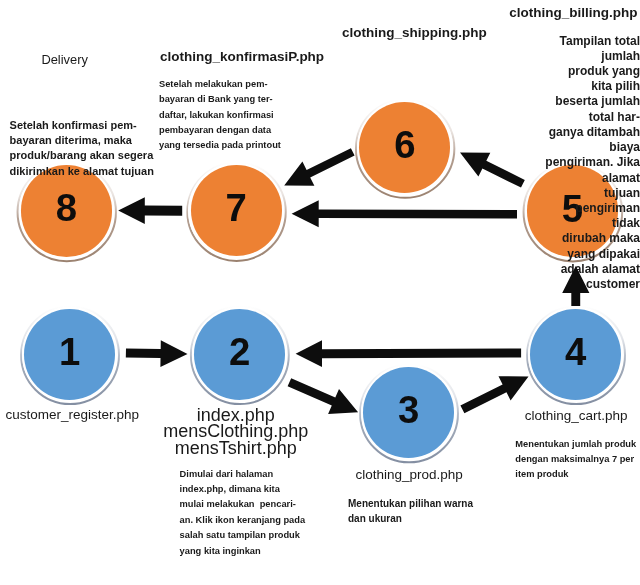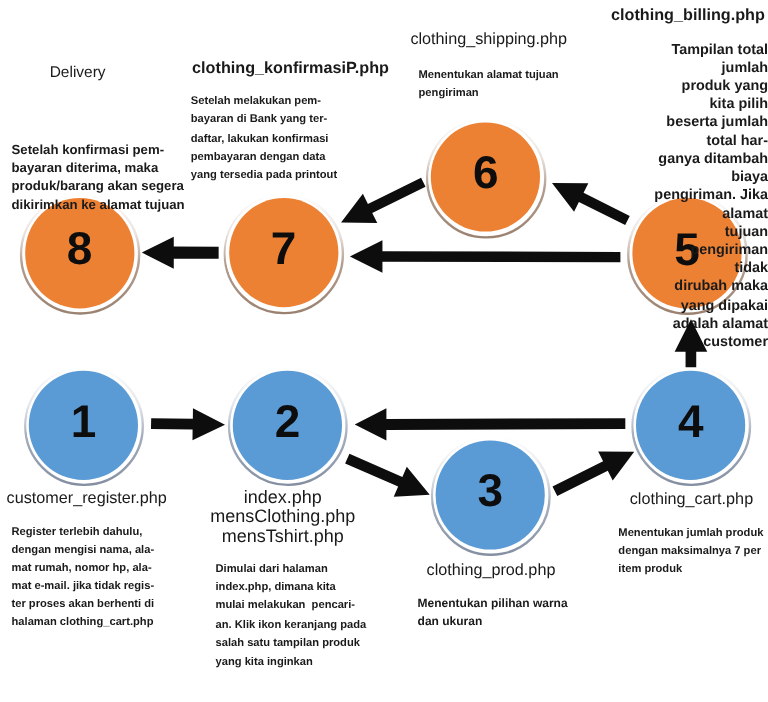--- a/index.html
+++ b/index.html
@@ -113,40 +113,32 @@
   <div class="body" style="left:9.6px;top:77.23px;font-size:11px;line-height:15.1px;margin-top:41px;">Setelah konfirmasi pem-
 bayaran diterima, maka
 produk/barang akan segera
 dikirimkan ke alamat tujuan</div>
   <div class="ttl" style="left:160.1px;top:48.92px;font-size:13.5px;font-weight:bold;line-height:16.0px;">clothing_konfirmasiP.php</div>
   <div class="body" style="left:159px;top:77.45px;font-size:9.3px;line-height:15.05px;">Setelah melakukan pem-
 bayaran di Bank yang ter-
 daftar, lakukan konfirmasi
 pembayaran dengan data
 yang tersedia pada printout</div>
-  <div class="ttl" style="left:342.0px;top:25.22px;font-size:13.5px;font-weight:normal;line-height:16.0px;">clothing_shipping.php</div>
-  <div class="body" style="left:348.8px;top:55.08px;font-size:9.3px;line-height:14.8px;">Menentukan alamat tujuan
-pengiriman</div>
+  <div class="ttl" style="left:342.0px;top:25.22px;font-size:13.5px;font-weight:bold;line-height:16.0px;">clothing_shipping.php</div>
   <div class="ttl" style="left:509.2px;top:4.92px;font-size:13.5px;font-weight:bold;line-height:16.0px;">clothing_billing.php</div>
   <div class="body" style="left:545px;top:33.68px;font-size:12px;line-height:15.2px;text-align:right;">Tampilan total jumlah
 produk yang kita pilih
 beserta jumlah total har-
 ganya ditambah biaya
 pengiriman. Jika alamat
 tujuan pengiriman tidak
 dirubah maka yang dipakai
 adalah alamat customer</div>
   <div class="ttl" style="left:5.5px;top:407.22px;font-size:13.5px;font-weight:normal;line-height:16.0px;">customer_register.php</div>
-  <div class="body" style="left:9.6px;top:435.76px;font-size:9.3px;line-height:15.04px;">Register terlebih dahulu,
-dengan mengisi nama, ala-
-mat rumah, nomor hp, ala-
-mat e-mail. jika tidak regis-
-ter proses akan berhenti di
-halaman clothing_cart.php</div>
-  <div class="ttl" style="left:160.7px;top:406.94px;font-size:15px;font-weight:normal;line-height:16.55px;text-align:center;width:150px;">index.php
+  <div class="ttl" style="left:160.7px;top:406.94px;font-size:18px;font-weight:normal;line-height:16.55px;text-align:center;width:150px;">index.php
 mensClothing.php
 mensTshirt.php</div>
   <div class="body" style="left:179.6px;top:466.58px;font-size:9.3px;line-height:15.4px;">Dimulai dari halaman
 index.php, dimana kita
 mulai melakukan  pencari-
 an. Klik ikon keranjang pada
 salah satu tampilan produk
 yang kita inginkan</div>
   <div class="ttl" style="left:355.5px;top:467.22px;font-size:13.5px;font-weight:normal;line-height:16.0px;">clothing_prod.php</div>
   <div class="body" style="left:348.0px;top:497.13px;font-size:10px;line-height:14.7px;">Menentukan pilihan warna

